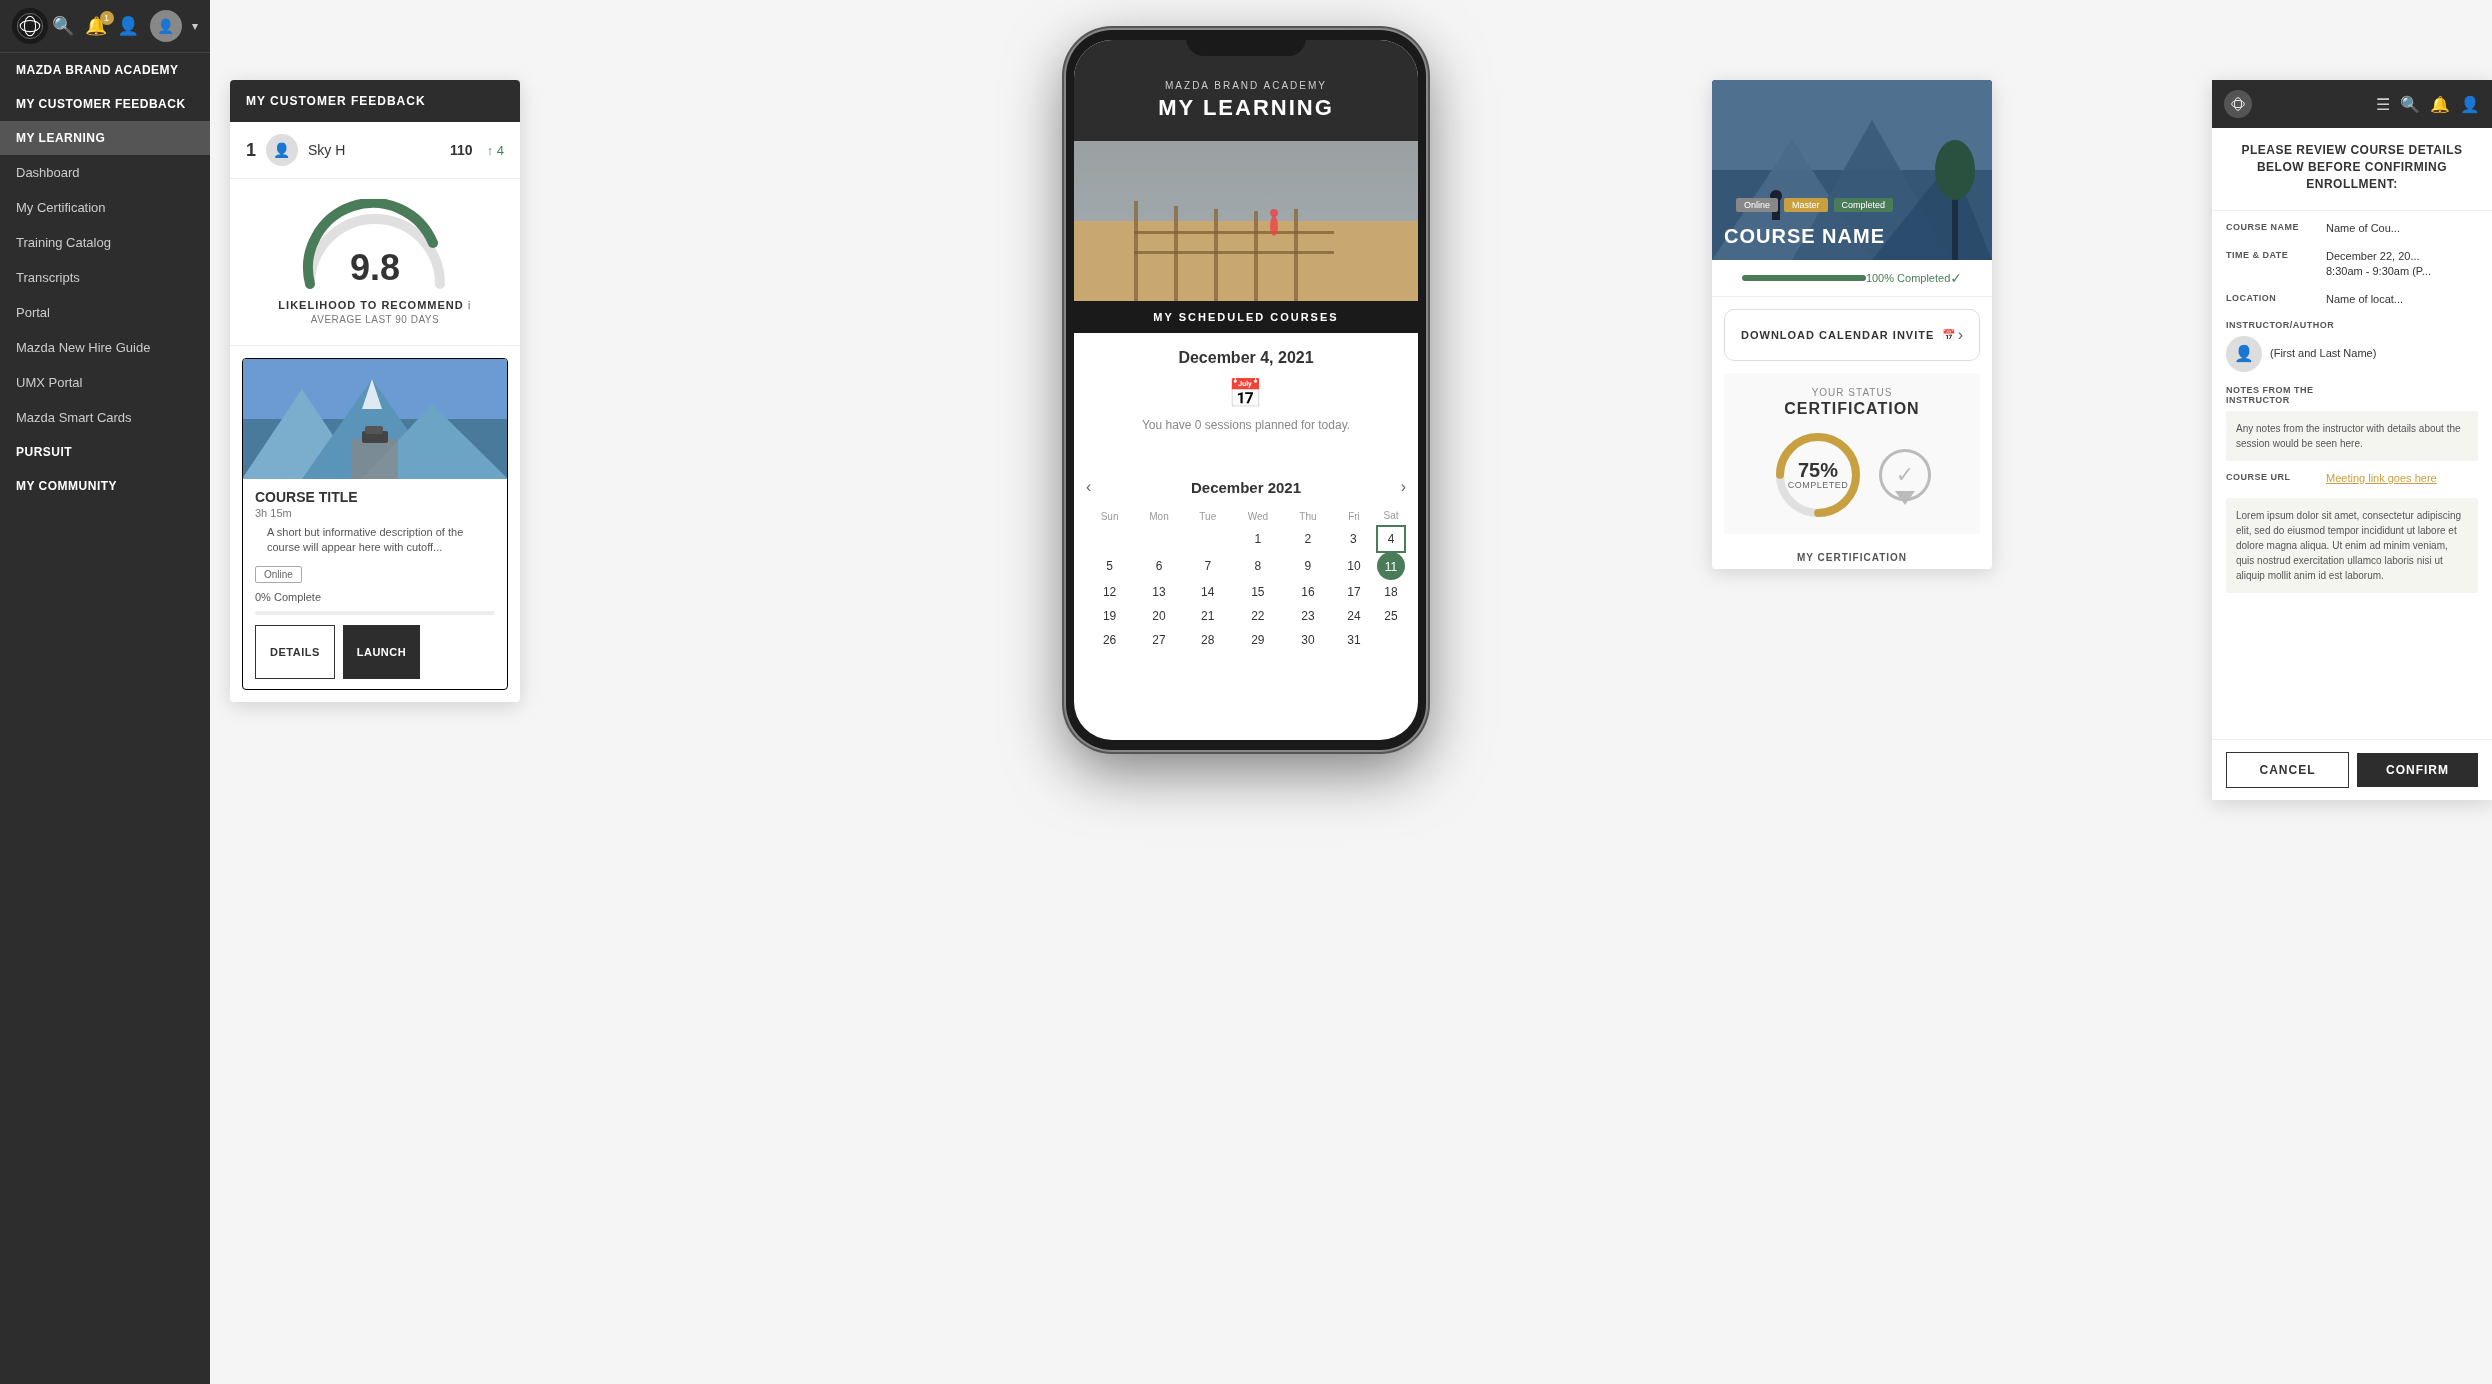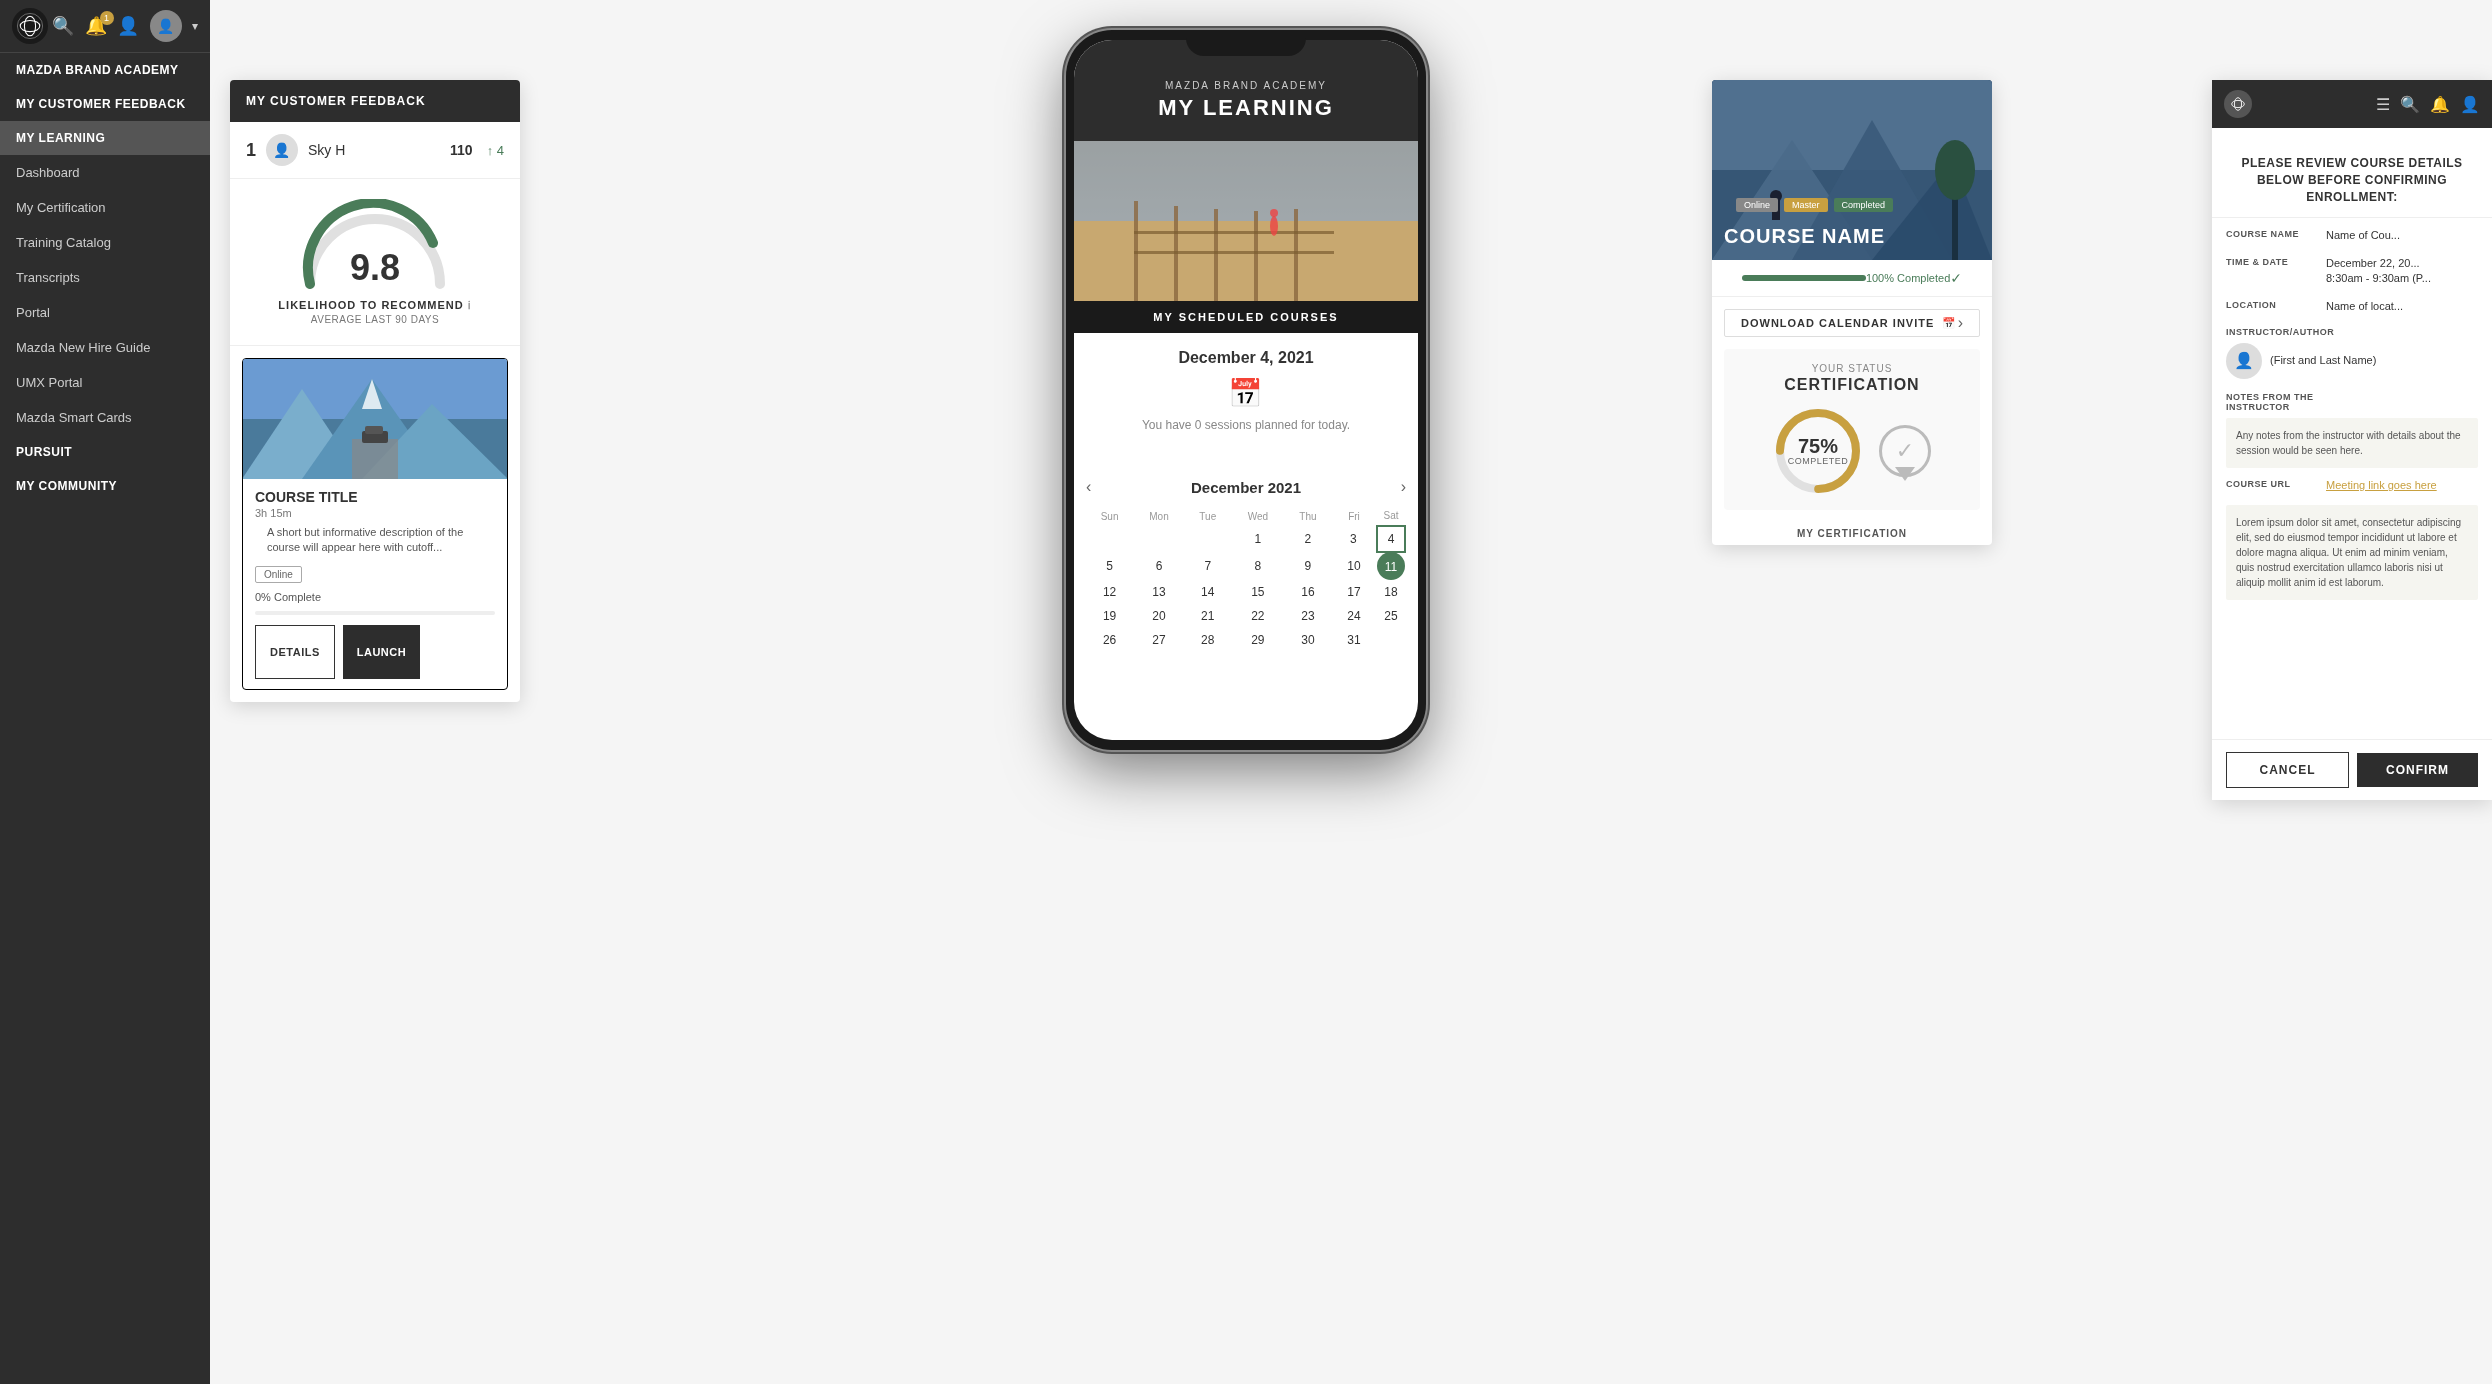--- a/index.html
+++ b/index.html
@@ -463,25 +463,25 @@
       font-size: 11px;
       color: #4a7c59;
     }
     .check-icon { color: #4a7c59; font-size: 14px; }
 
     
     .download-cal-btn {
       display: flex;
       align-items: center;
       justify-content: space-between;
-      padding: 4px 16px;
+      padding: 16px 16px;
       border: 1px solid #ddd;
       margin: 12px;
       cursor: pointer;
-      border-radius: 2px;
+      border-radius: 10px;
     }
     .download-cal-text {
       font-size: 11px;
       font-weight: bold;
       letter-spacing: 1px;
       color: #333;
       display: flex;
       align-items: center;
       gap: 8px;
     }
@@ -606,23 +606,22 @@
     .enroll-header-icon { color: #ccc; font-size: 16px; }
     .enroll-logo {
       width: 28px;
       height: 28px;
       background: #555;
       border-radius: 50%;
       display: flex; align-items: center; justify-content: center;
       font-size: 12px; color: #fff;
     }
     .enroll-title-section {
-      padding: 14px 14px 12px;
+      padding: 14px 14px 18px;
       border-bottom: 1px solid #eee;
-      margin-top: 13px;
     }
     .enroll-title {
       font-size: 12px;
       font-weight: bold;
       color: #333;
       letter-spacing: 0.5px;
       text-align: center;
       line-height: 1.4;
     }
     .enroll-fields {

